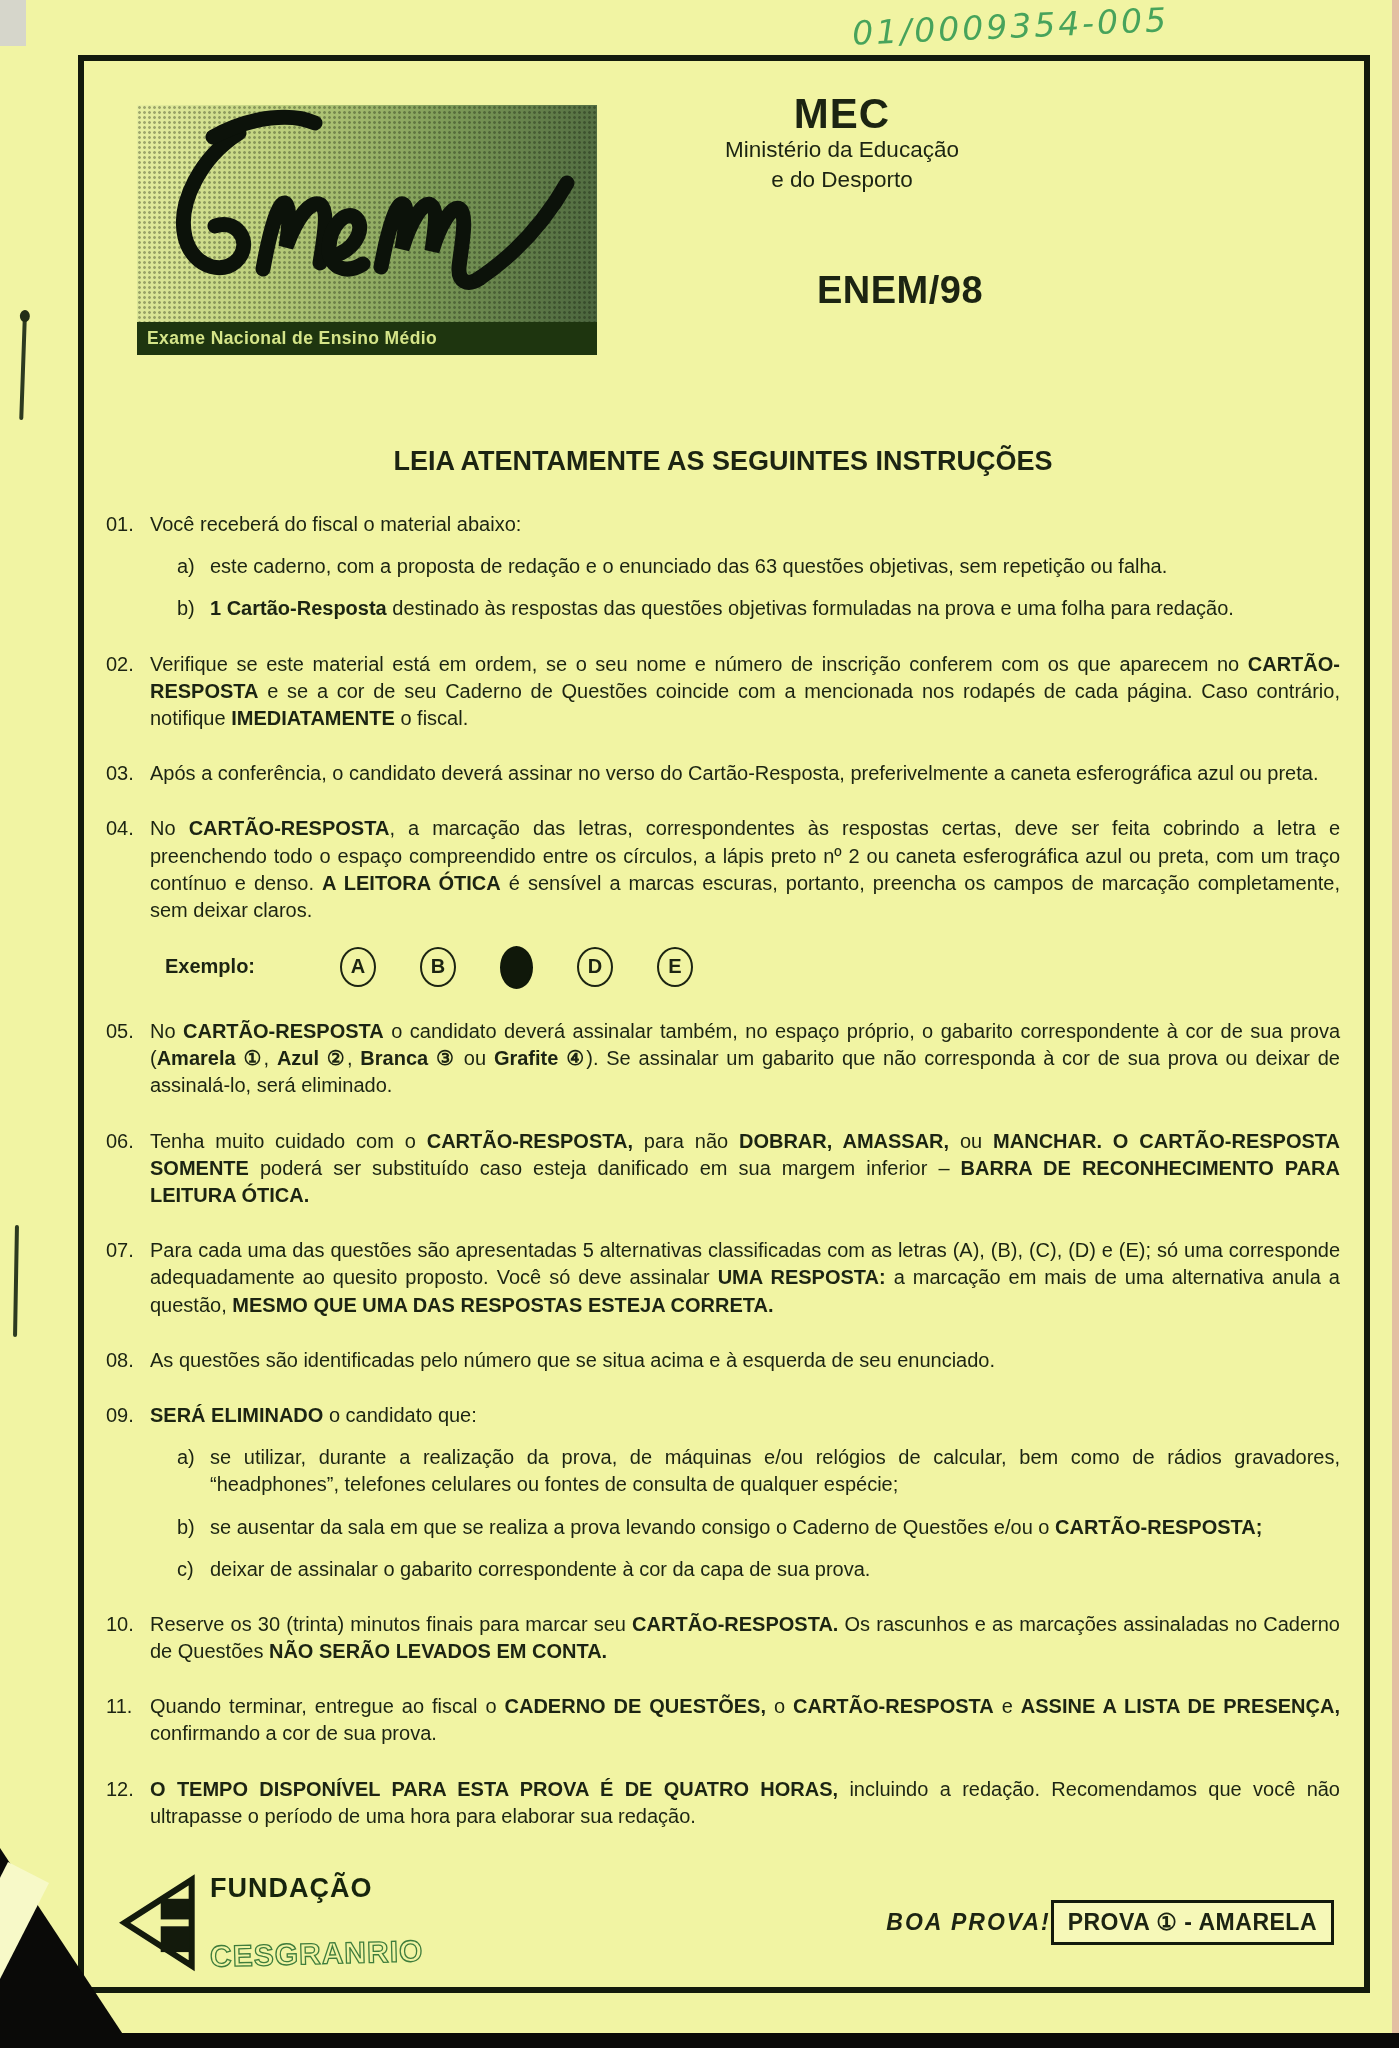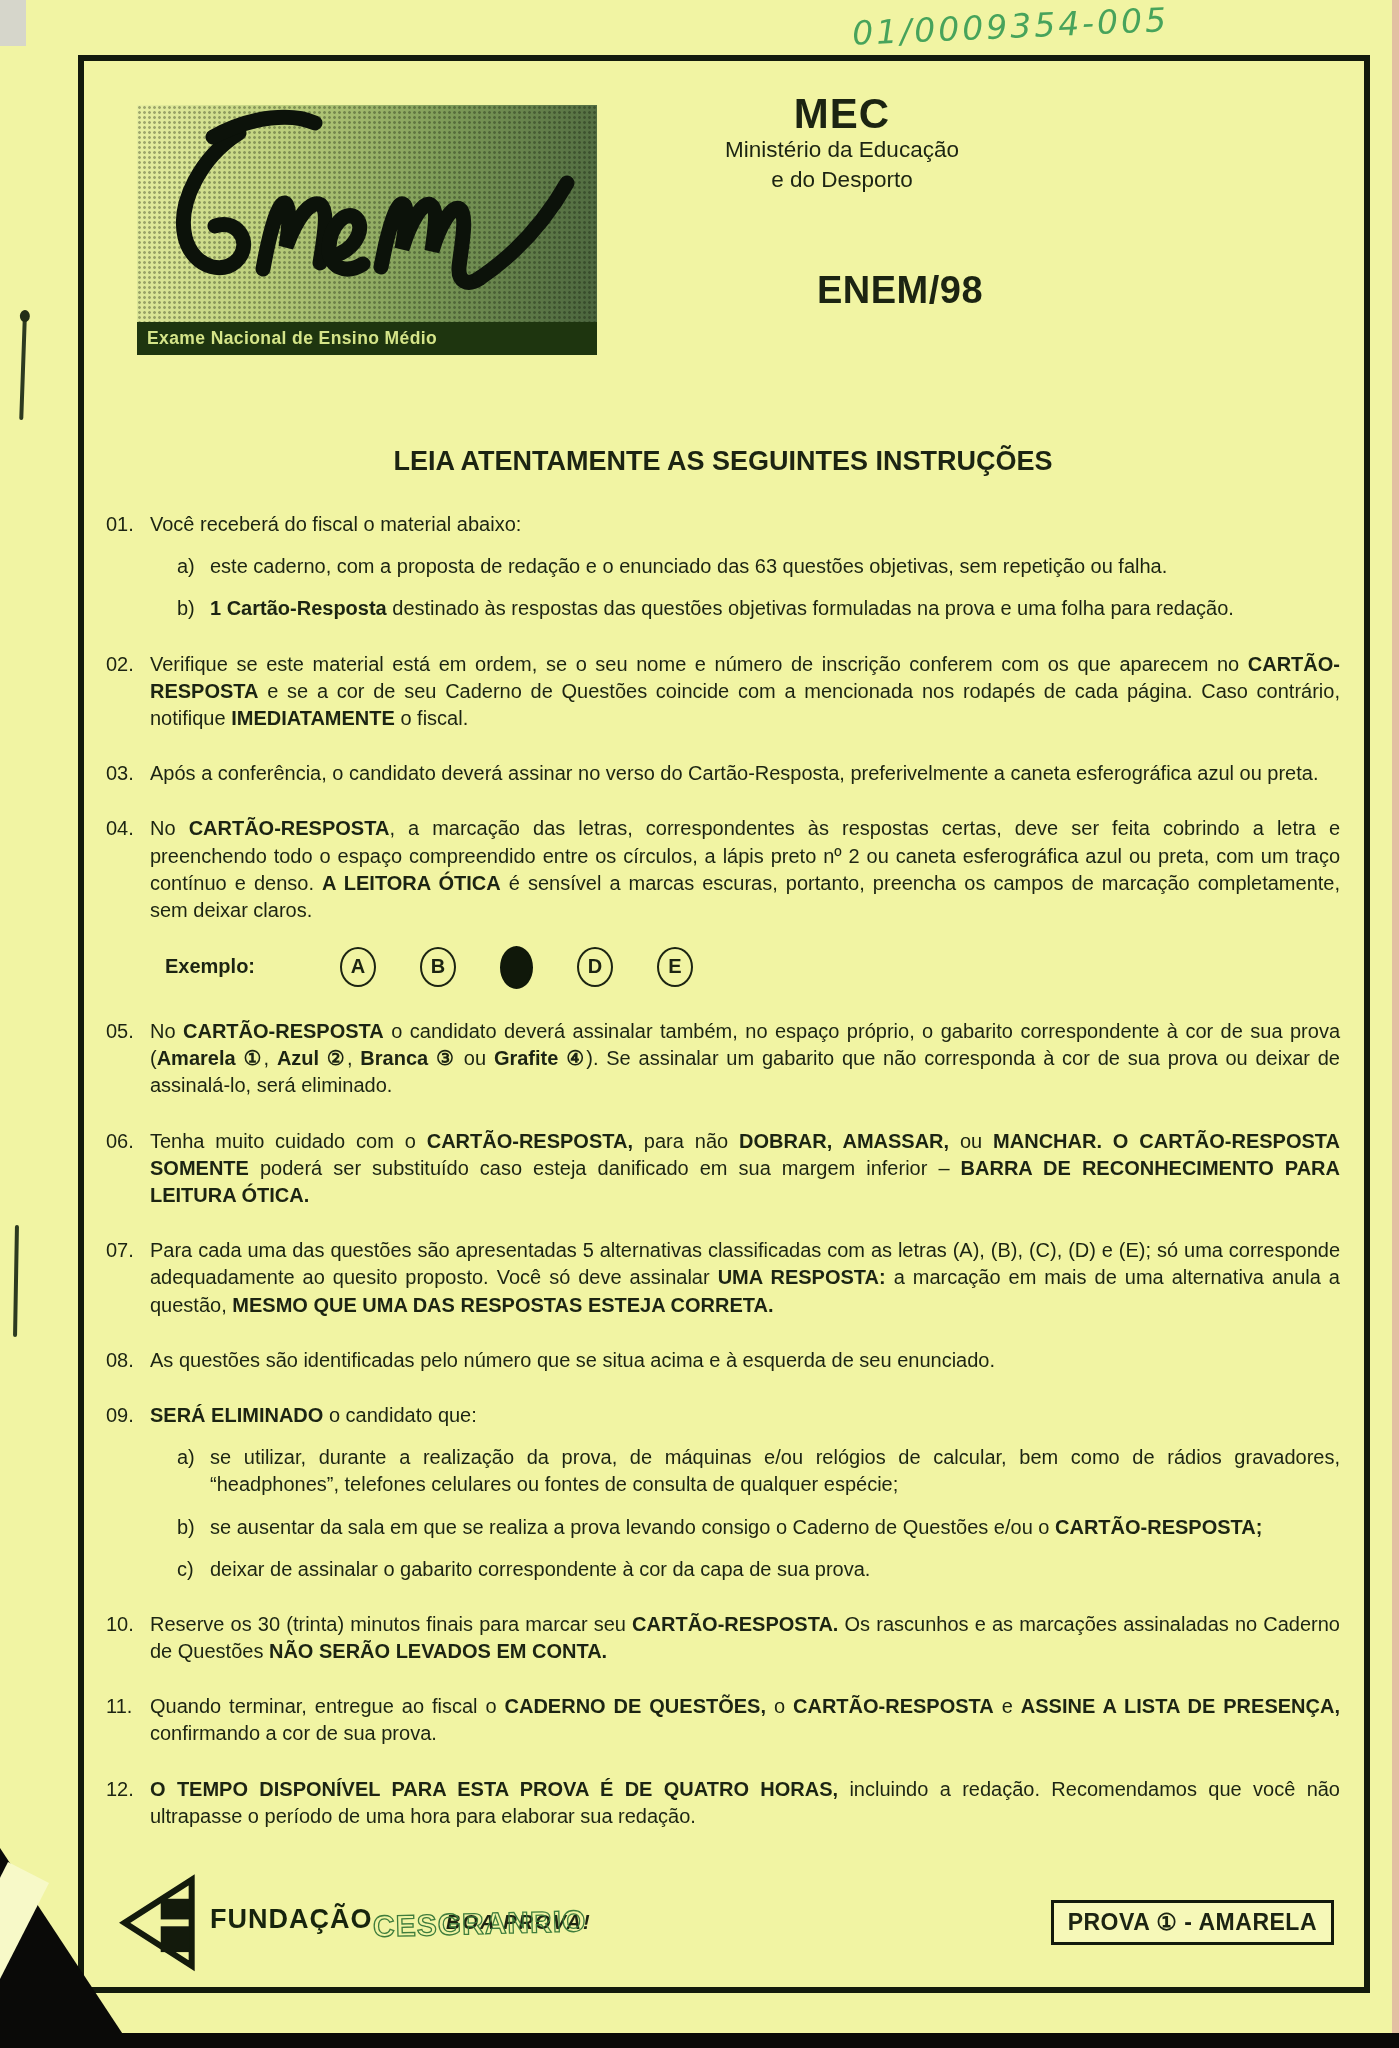--- a/index.html
+++ b/index.html
@@ -92,28 +92,28 @@
     font-weight:700;font-size:20px;
   }
   .bubble.filled{background:#10180a;border-color:#10180a;width:33px;height:43px;}
   
   .footer{
     margin-top:auto;flex:0 0 auto;display:flex;align-items:center;
     padding:0 6px 14px 10px;
   }
   .cesgranrio{display:flex;align-items:center;gap:8px;width:330px;}
   .ces-arrow{width:86px;height:102px;flex:0 0 auto;}
-  .ces-text{display:flex;flex-direction:row;line-height:1.05;}
+  .ces-text{display:flex;flex-direction:column;line-height:1.05;gap:33px;}
   .ces-l1{font-size:27px;font-weight:700;letter-spacing:1px;color:#17240d;}
   .ces-l2{
     font-size:30px;font-weight:800;letter-spacing:1px;
     color:transparent;-webkit-text-stroke:1.3px var(--cesgranrio_green,#3e7c3c);
     transform:rotate(-1.5deg);margin-top:3px;
   }
-  .boaprova{flex:1;text-align:left;font-style:italic;font-size:20px;font-weight:600;letter-spacing:2px;}
+  .boaprova{flex:1;text-align:right;font-style:italic;font-size:23px;font-weight:600;letter-spacing:2px;}
   .prova-badge{
     flex:0 0 auto;border:3px solid #131a0c;background:#f6f8b8;
     padding:6px 14px;font-size:23px;font-weight:700;letter-spacing:.5px;white-space:nowrap;
   }
 </style>
 </head>
 <body>
 
 <div class="page">
 

